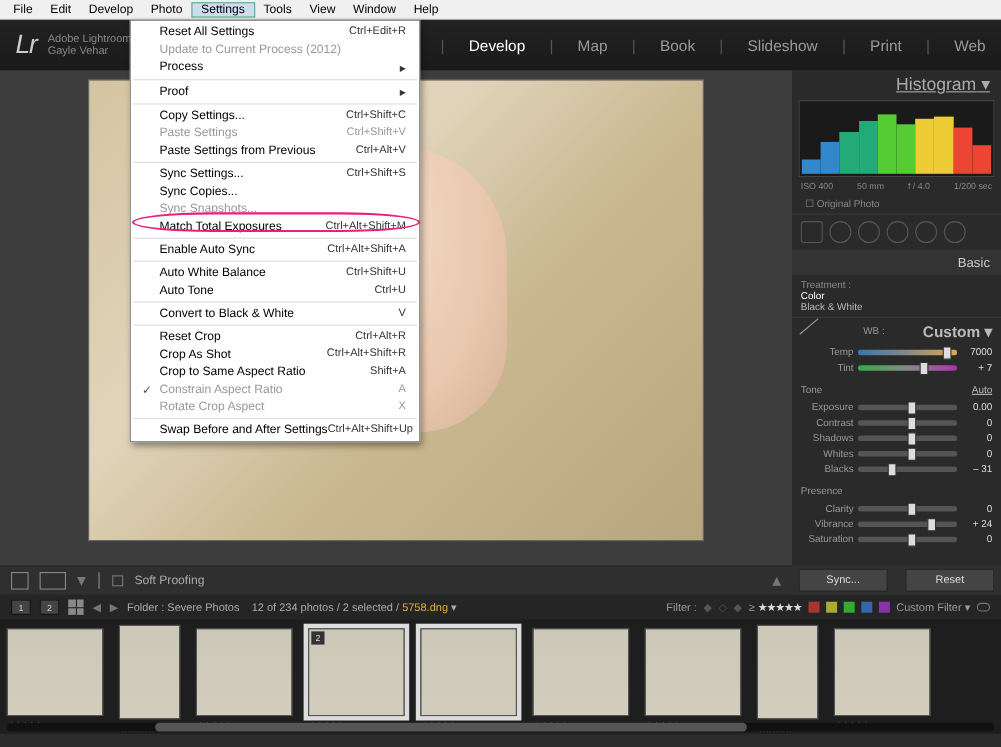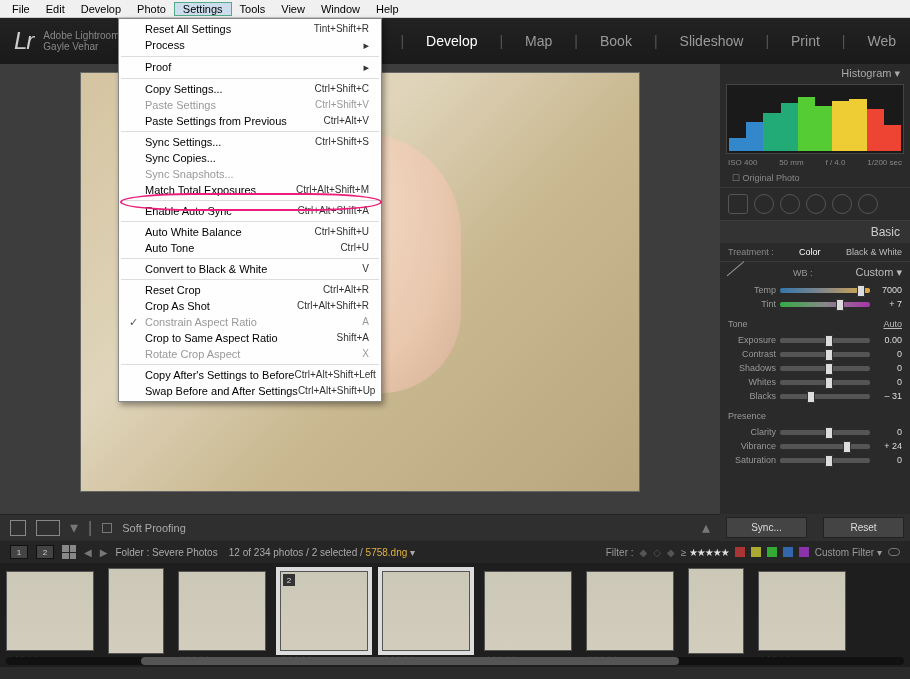--- a/index.html
+++ b/index.html
@@ -21,38 +21,38 @@
 .modules .sep { color: #555; }
 
 
 .workarea { display: flex; height: 450px; }
 .canvas-panel { flex: 1; background: #3d3d3d; position: relative; display: flex; align-items: flex-start; justify-content: center; padding: 8px 10px; }
 .photo { width: 560px; height: 420px; background: linear-gradient(135deg, #d4c4a0 0%, #e0d5bb 35%, #c9b890 60%, #b8a77e 100%); border: 1px solid #666; position: relative; overflow: hidden; }
 .photo::after { content: ""; position: absolute; top: 60px; left: 180px; width: 200px; height: 260px; border-radius: 100px 100px 80px 80px; background: radial-gradient(ellipse at 50% 30%, #f3d9c4 0%, #e8c7ad 60%, #d4b095 100%); }
 
 
 .right-panel { width: 190px; background: #2a2a2a; color: #ccc; font-size: 10px; overflow: hidden; }
-.hist-head { text-align: right; padding: 3px 10px 2px; color: #aaa; font-size: 11px; }
+.hist-head { text-align: right; padding: 3px 10px 2px; color: #aaa; font-size: 16px; text-decoration: underline; }
 .histogram { height: 70px; margin: 2px 6px; background: #1a1a1a; border: 1px solid #444; display: flex; align-items: flex-end; padding: 2px; gap: 0; }
 .hist-bar { flex: 1; background: linear-gradient(to top, #3af, #2a7); }
 .hist-bar.b { background: #38c; } .hist-bar.c { background: #2a7; } .hist-bar.g { background: #5c3; }
 .hist-bar.y { background: #ec3; } .hist-bar.r { background: #e43; }
 .hist-readout { display: flex; justify-content: space-between; padding: 2px 8px; font-size: 8px; color: #888; }
 .orig-photo { padding: 4px 12px; font-size: 9px; color: #888; }
 .tool-row { display: flex; gap: 6px; padding: 6px 8px; border-top: 1px solid #3a3a3a; border-bottom: 1px solid #3a3a3a; }
 .tool-row span { width: 20px; height: 20px; border: 1px solid #555; border-radius: 50%; display: inline-block; }
 .tool-row span:first-child { border-radius: 3px; }
 .basic-head { text-align: right; padding: 4px 10px; background: #333; font-size: 12px; }
-.treatment-row { display: flex; justify-content: space-between; padding: 4px 8px; border-bottom: 1px solid #3a3a3a; }
+.treatment-row { display: flex; justify-content: space-between; padding: 4px 8px; border-bottom: 1px solid #3a3a3a; flex-direction: column; }
 .treatment-row .lbl { color: #888; font-size: 9px; }
 .treatment-row .opt { color: #bbb; font-size: 9px; cursor: pointer; }
 .treatment-row .opt.active { color: #fff; }
 .wb-row { display: flex; align-items: center; justify-content: space-between; padding: 4px 8px; }
 .wb-row .eyedrop { width: 22px; height: 12px; transform: rotate(-40deg); display: inline-block; border-top: 1px solid #999; }
-.wb-row .wbval { color: #bbb; font-size: 11px; }
+.wb-row .wbval { color: #bbb; font-size: 14px; font-weight: bold; }
 .slider-row { display: flex; align-items: center; padding: 2px 8px; gap: 4px; }
 .slider-row .slabel { width: 48px; text-align: right; color: #999; font-size: 9px; }
 .slider-row .strack { flex: 1; height: 5px; background: linear-gradient(to right, #37a, #888, #da4); border-radius: 2px; position: relative; }
 .slider-row .strack::after { content: ""; position: absolute; top: -3px; width: 6px; height: 10px; background: #ddd; border: 1px solid #333; border-radius: 1px; }
 .slider-row.temp .strack::after { left: 85%; }
 .slider-row.tint .strack { background: linear-gradient(to right, #3a4, #888, #a3a); }
 .slider-row.tint .strack::after { left: 62%; }
 .slider-row.gray .strack { background: #555; }
 .slider-row.gray .strack::after { left: 50%; }
 .slider-row.hl .strack::after { left: 25%; }
@@ -330,21 +330,24 @@
       <div class="stars">★★★★★</div>
     </div>
     <div class="scrollbar">
       <div class="scrollbar-thumb"></div>
     </div>
 </div>
 
 <div class="settings-menu" id="settings-menu">
     <div class="mi">
       <span>Reset All Settings</span>
-      <span class="sc">Tint+Shift+R</span>
+      <span class="sc">Ctrl+Edit+R</span>
+    </div>
+    <div class="mi disabled">
+      <span>Update to Current Process (2012)</span>
     </div>
     <div class="mi arrow">
       <span>Process</span>
     </div>
     <div class="msep"></div>
     <div class="mi arrow">
       <span>Proof</span>
     </div>
     <div class="msep"></div>
     <div class="mi">
@@ -395,35 +398,31 @@
     </div>
     <div class="msep"></div>
     <div class="mi">
       <span>Reset Crop</span>
       <span class="sc">Ctrl+Alt+R</span>
     </div>
     <div class="mi">
       <span>Crop As Shot</span>
       <span class="sc">Ctrl+Alt+Shift+R</span>
     </div>
+    <div class="mi">
+      <span>Crop to Same Aspect Ratio</span>
+      <span class="sc">Shift+A</span>
+    </div>
     <div class="mi disabled checked">
       <span>Constrain Aspect Ratio</span>
       <span class="sc">A</span>
     </div>
-    <div class="mi">
-      <span>Crop to Same Aspect Ratio</span>
-      <span class="sc">Shift+A</span>
-    </div>
     <div class="mi disabled">
       <span>Rotate Crop Aspect</span>
       <span class="sc">X</span>
     </div>
     <div class="msep"></div>
     <div class="mi">
-      <span>Copy After's Settings to Before</span>
-      <span class="sc">Ctrl+Alt+Shift+Left</span>
-    </div>
-    <div class="mi">
       <span>Swap Before and After Settings</span>
       <span class="sc">Ctrl+Alt+Shift+Up</span>
     </div>
   </div>
 <div class="pink-oval"></div>
 
 </body></html>

